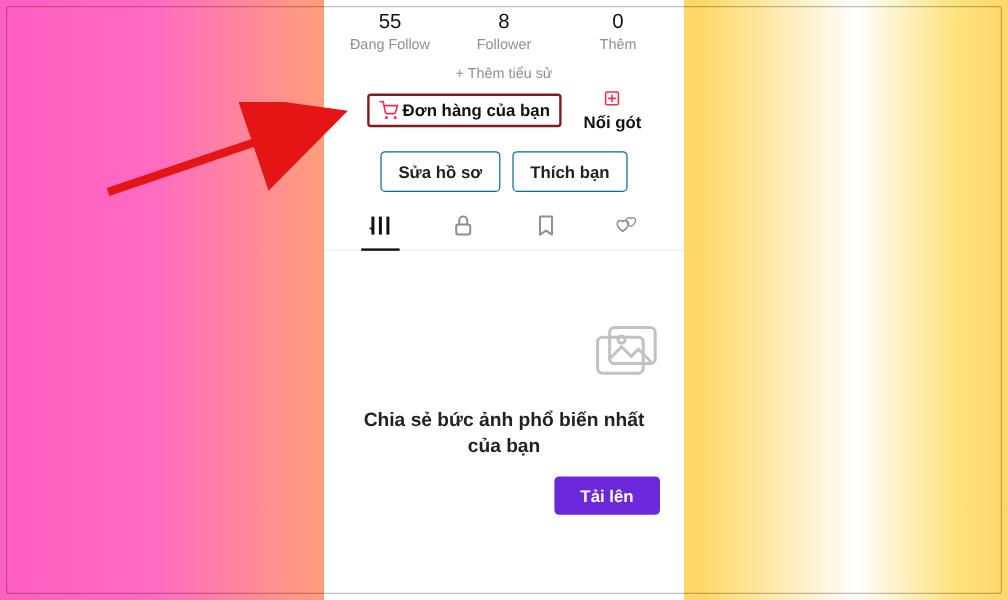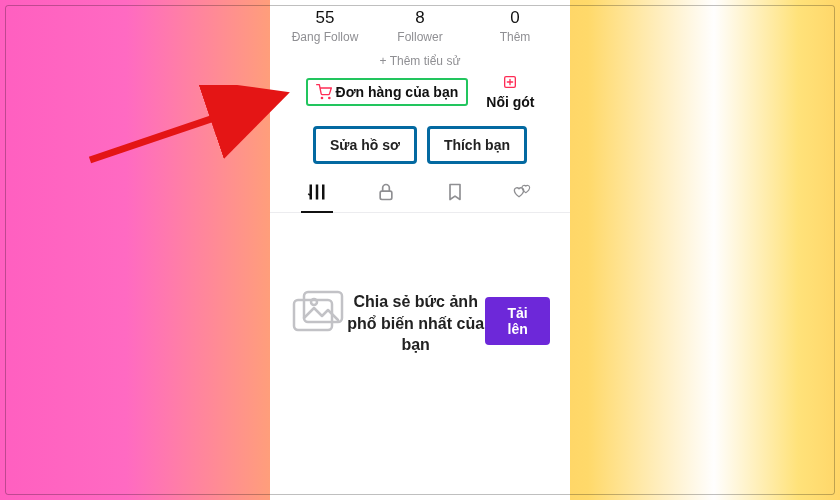--- a/index.html
+++ b/index.html
@@ -56,40 +56,40 @@
     align-items:center;
     gap:18px;
     font-size:14px;
     font-weight:600;
     color:#111;
   }
   .orders {
     display:flex;
     align-items:center;
     gap:4px;
-    border:2px solid #22c55e;
+    border:2px solid #7f1d1d;
     padding:4px 8px;
     border-radius:3px;
     cursor:pointer;
   }
   .follow-link {
     display:flex;
     align-items:center;
     gap:4px;
     cursor:pointer;
     flex-direction:column;
   }
   .icon-cart svg, .icon-follow svg { display:block; }
   .btn-row {
     display:flex;
     gap:10px;
     margin:16px 0 10px;
   }
   .pill-btn {
-    border:3px solid #0369a1;
+    border:1px solid #0369a1;
     background:#fff;
     font-size:14px;
     font-weight:600;
     padding:8px 14px;
     border-radius:4px;
     cursor:pointer;
     color:#222;
   }
   .tabs {
     width:100%;
@@ -112,22 +112,22 @@
     content:"";
     position:absolute;
     bottom:-1px;
     left:8px;
     right:8px;
     height:2px;
     background:#111;
   }
   .empty-state {
     display:flex;
-    flex-direction:row;
-    align-items:center;
+    flex-direction:column;
+    align-items:flex-end;
     margin-top:60px;
     text-align:center;
     padding:0 20px;
   }
   .photo-icon { color:#c2c2c6; }
   .empty-title {
     margin-top:18px;
     font-size:16px;
     font-weight:700;
     color:#222;

